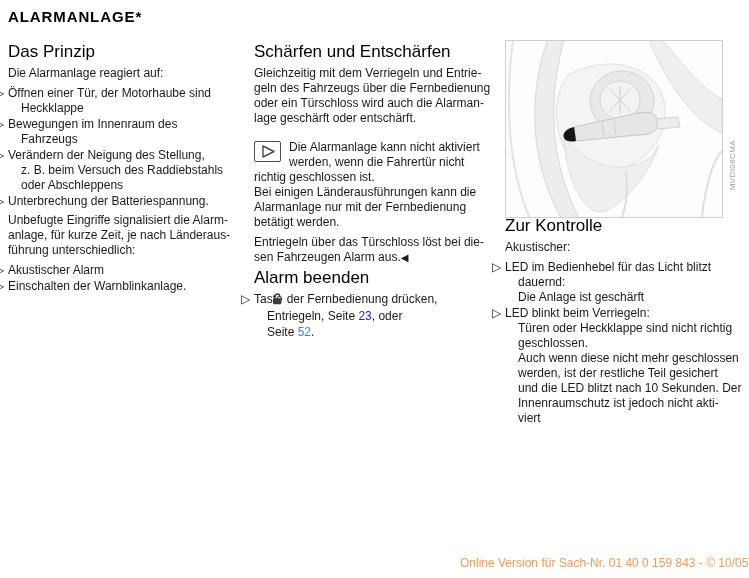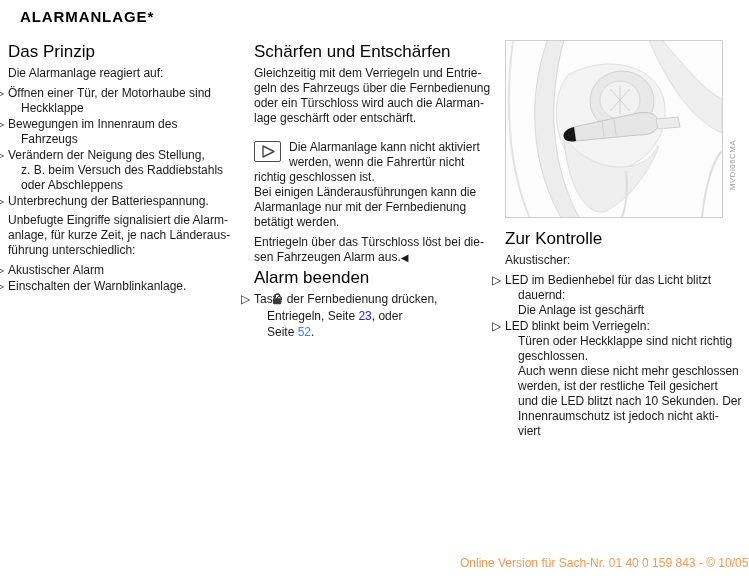--- a/index.html
+++ b/index.html
@@ -4,21 +4,21 @@
 <style>
   html,body { margin:0; padding:0; background:#fff; }
   #page {
     position:relative; width:749px; height:578px; background:#ffffff;
     font-family:"Liberation Sans","DejaVu Sans",sans-serif;
     color:#1a1a1a; overflow:hidden;
   }
   .pre { white-space:pre-line; }
   #title {
     position:absolute; left:8px; top:8px;
-    font-size:15px; font-weight:bold; letter-spacing:0.9px; color:#000;margin-left:12px;
+    font-size:15px; font-weight:bold; letter-spacing:0.9px; color:#000;
   }
   .col { position:absolute; top:44px; font-size:12px; line-height:15px; }
   #col1 { left:8px;  width:236px; }
   #col2 { left:254px; width:242px; }
   #col3 { left:505px; top:40px; width:244px; }
   h2 { font-size:17px; font-weight:normal; color:#000; margin:0 0 7px 0; line-height:15px; }
   p  { margin:0 0 5px 0; }
   .gap-top { margin-top:4px; }
   .li { padding-left:13px; margin:0 0 1px 0; }
   .li .l1 { text-indent:-13px; }
@@ -37,21 +37,21 @@
   .lock-icon { display:inline-block; vertical-align:-2px; margin:0 2px; }
   #image-box {
     width:216px; height:176px; border:1px solid #cfcfcf; background:#fdfdfd;
     overflow:hidden;
   }
   #image-code {
     position:absolute; left:728px; top:140px;
     writing-mode:vertical-rl; transform:rotate(180deg);
     font-size:8px; color:#9a9a9a; letter-spacing:0.4px;
   }
-  #col3 h2 { margin-top:13px; }
+  #col3 h2 { }
   #footer {
     position:absolute; left:460px; top:556px; font-size:12px; white-space:nowrap;
   }
   .endmark { font-size:10px; }
 </style>
 </head>
 <body>
 
 <div id="page">
 

